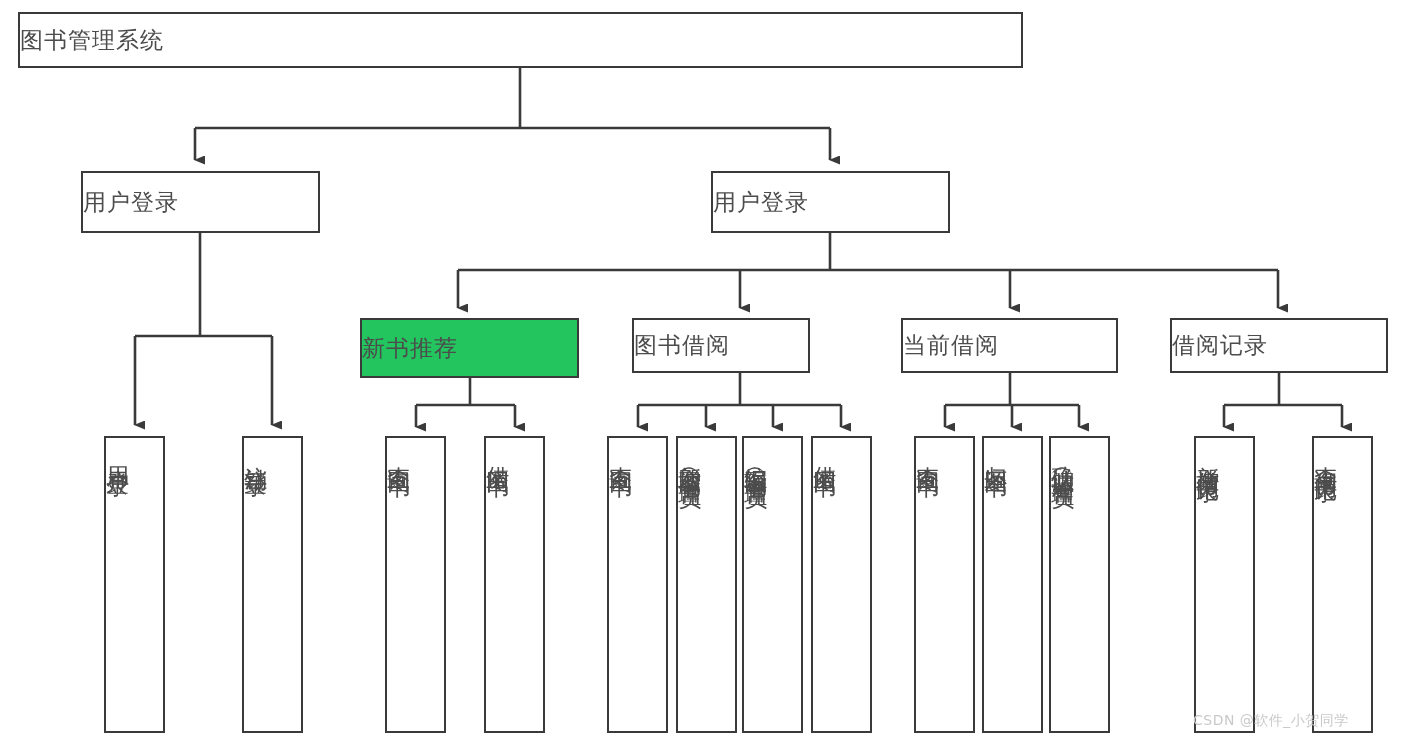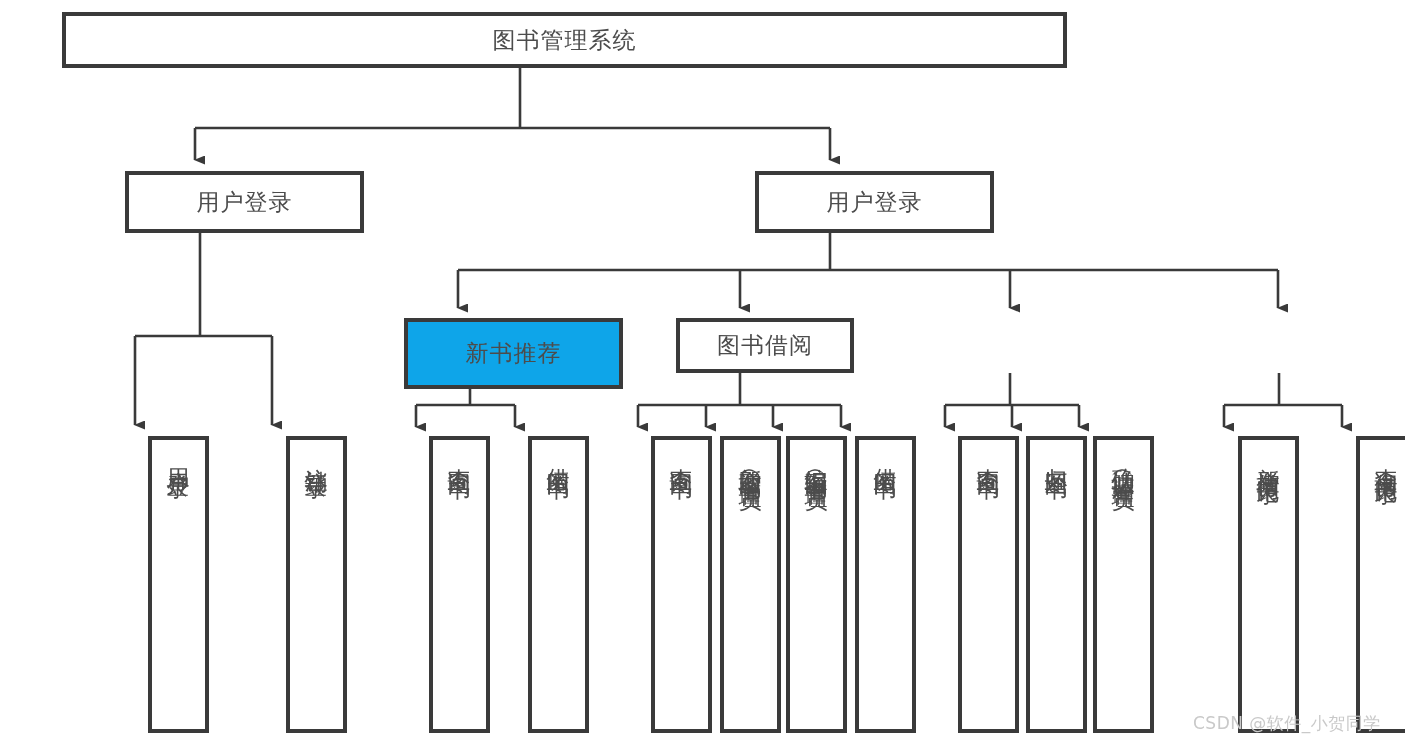--- a/index.html
+++ b/index.html
@@ -24,27 +24,25 @@
     left: 0;
     top: 0;
     width: 1405px;
     height: 747px;
     pointer-events: none;
   }
   .node {
     position: absolute;
     box-sizing: border-box;
     background: #ffffff;
-    border: 4px solid #0f172a;
+    border: 2px solid #0f172a;
     display: flex;
     align-items: center;
-    justify-content: center;
     color: #4a4a4a;
     z-index: 2;
-    margin-left: 44px;
   }
   .node .label {
     font-size: 22px;
     line-height: 1.25;
     letter-spacing: 1px;
     white-space: nowrap;
     color: #4c4c4c;
   }
   .node.vertical {
     align-items: flex-start;
@@ -58,21 +56,21 @@
     line-height: 1.05;
     white-space: nowrap;
   }
   .node.level1 .label { font-size: 23px; }
   .node.level2 .label { font-size: 23px; }
   .node.level3 .label { font-size: 23px; }
   .watermark {
     position: absolute;
     left: 1193px;
     top: 712px;
-    font-size: 17px;
+    font-size: 14px;
     color: #c9c9c9;
     letter-spacing: 0.5px;
     white-space: nowrap;
     z-index: 5;
     font-family: "DejaVu Sans", "Liberation Sans", sans-serif;
   }
 </style>
 </head>
 <body>
 
@@ -133,25 +131,31 @@
     <span class="label" style="color: rgb(76, 76, 76);">图书管理系统</span>
   </div>
 
   <div class="node level2" style="left: 81px; top: 171px; width: 239px; height: 62px; border-color: rgb(58, 58, 58); background: rgb(255, 255, 255);">
     <span class="label" style="color: rgb(76, 76, 76);">用户登录</span>
   </div>
   <div class="node level2" style="left: 711px; top: 171px; width: 239px; height: 62px; border-color: rgb(58, 58, 58); background: rgb(255, 255, 255);">
     <span class="label" style="color: rgb(76, 76, 76);">用户登录</span>
   </div>
 
-  <div class="node level3" style="left: 360px; top: 318px; width: 219px; height: 71px; border-color: rgb(58, 58, 58); background: #0ea5e9;">
+  <div class="node level3" style="left: 360px; top: 318px; width: 219px; height: 60px; border-color: rgb(58, 58, 58); background: #22c55e;">
     <span class="label" style="color: rgb(76, 76, 76);">新书推荐</span>
   </div>
   <div class="node level3" style="left: 632px; top: 318px; width: 178px; height: 55px; border-color: rgb(58, 58, 58); background: rgb(255, 255, 255);">
     <span class="label" style="color: rgb(76, 76, 76);">图书借阅</span>
+  </div>
+  <div class="node level3" style="left: 901px; top: 318px; width: 217px; height: 55px; border-color: rgb(58, 58, 58); background: rgb(255, 255, 255);">
+    <span class="label" style="color: rgb(76, 76, 76);">当前借阅</span>
+  </div>
+  <div class="node level3" style="left: 1170px; top: 318px; width: 218px; height: 55px; border-color: rgb(58, 58, 58); background: rgb(255, 255, 255);">
+    <span class="label" style="color: rgb(76, 76, 76);">借阅记录</span>
   </div>
 
   <div class="node vertical" style="left: 104px; top: 436px; width: 61px; height: 297px; border-color: rgb(58, 58, 58); background: rgb(255, 255, 255);">
     <span class="label" style="color: rgb(76, 76, 76);">用户登录</span>
   </div>
   <div class="node vertical" style="left: 242px; top: 436px; width: 61px; height: 297px; border-color: rgb(58, 58, 58); background: rgb(255, 255, 255);">
     <span class="label" style="color: rgb(76, 76, 76);">注销登录</span>
   </div>
   <div class="node vertical" style="left: 385px; top: 436px; width: 61px; height: 297px; border-color: rgb(58, 58, 58); background: rgb(255, 255, 255);">
     <span class="label" style="color: rgb(76, 76, 76);">查询图书</span>

